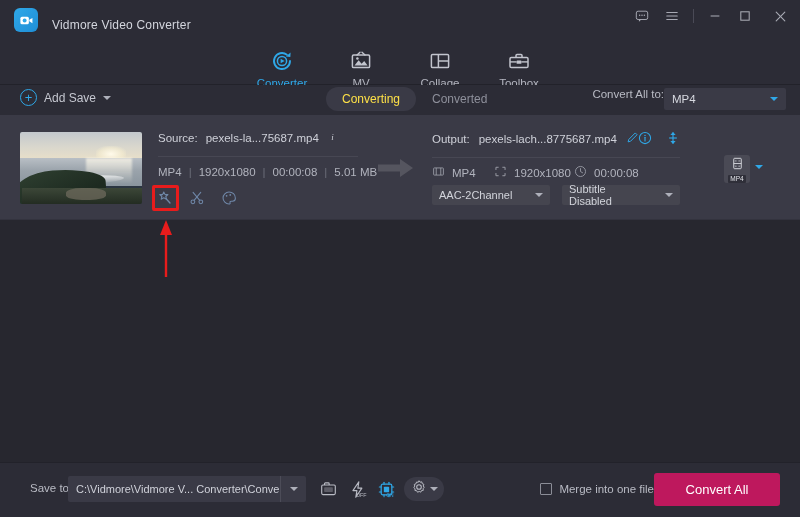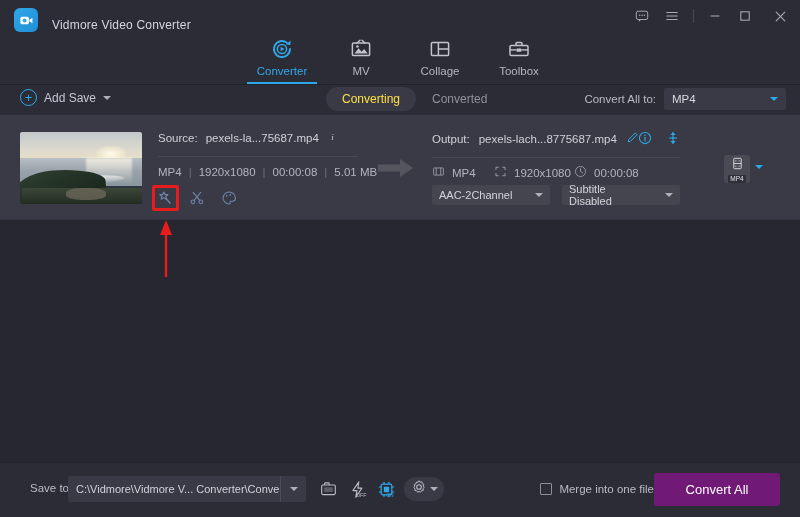--- a/index.html
+++ b/index.html
@@ -47,21 +47,21 @@
   .wclose { width: 40px; }
 
   
   .navbar {
     position: absolute; top: 32px; left: 0;
     width: 800px; height: 53px;
     background: #2c2c36;
     border-bottom: 1px solid #22222a;
   }
   .navinner {
-    position: absolute; left: 243px; top: 0;
+    position: absolute; left: 243px; top: 12px;
     display: flex;
   }
   .navtab {
     width: 78px; height: 52px;
     display: flex; flex-direction: column;
     align-items: center; justify-content: flex-start;
     padding-top: 4px;
     color: #b3b5bf; font-size: 11.5px;
     position: relative;
   }
@@ -100,21 +100,21 @@
   }
   .seg {
     height: 24px; padding: 0 16px; border-radius: 12px;
     display: flex; align-items: center;
     font-size: 12px; color: #8e909b;
   }
   .seg.on { background: #3a3a46; color: #fde047; }
 
   .convall {
     position: absolute; right: 14px; top: 3px;
-    display: flex; align-items: center; gap: 8px;
+    display: flex; align-items: flex-start; 
     font-size: 11.5px; color: #b9bbc4;
   }
   .selbox {
     width: 122px; height: 22px; background: #3a3a46;
     border-radius: 2px;
     display:flex; align-items:center; justify-content:space-between;
     padding: 0 8px; font-size: 11.5px; color: #d7d9e0;
   }
 
   
@@ -296,21 +296,21 @@
     display: flex; align-items: center; gap: 7px;
     font-size: 11.5px; color: #b9bbc4;
   }
   .chk {
     width: 12px; height: 12px;
     border: 1px solid #8b8d97; border-radius: 1px; background: transparent;
   }
   .convbtn {
     position: absolute; right: 20px; top: 10px;
     width: 126px; height: 33px;
-    background: #701a75; border-radius: 3px;
+    background: #be185d; border-radius: 3px;
     color: #fff; font-size: 13px;
     display:flex; align-items:center; justify-content:center;
   }
 </style>
 </head>
 <body>
 
 <div id="app">
 
   <div class="titlebar">

